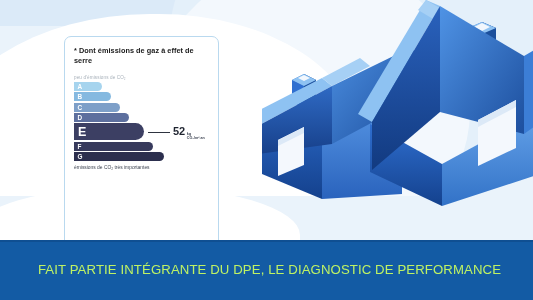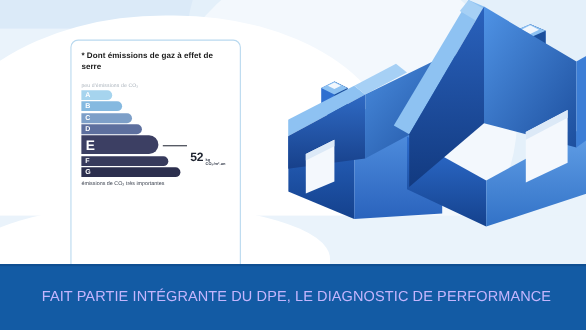--- a/index.html
+++ b/index.html
@@ -115,21 +115,21 @@
     overflow:hidden;
     display:flex; flex-direction:column;
     align-items:center; justify-content:center;
     gap:1px;
   }
   #bottom-banner::before {
     content:""; position:absolute; left:0; top:0; width:100%; height:2px;
     background:#0f4f92;
   }
   .banner-line {
-    color:#c4b5fd; font-size:13.2px; letter-spacing:.1px;
+    color:#bef264; font-size:13.2px; letter-spacing:.1px;
     white-space:nowrap; line-height:1.45;
   }
   #banner-line-1 { margin-left:6px; }
 </style>
 </head>
 <body>
 
 <div id="bg-top-band"></div>
 <div id="bg-soft-arc"></div>
 <div id="bg-white-blob2"></div>
@@ -235,21 +235,21 @@
       <div class="rating-bar" style="width:46px;background:#7d9fc8;">C</div>
     </div>
 
     <div class="rating-row">
       <div class="rating-bar" style="width:55px;background:#5d6f9e;">D</div>
     </div>
 
     <div class="rating-row current">
       <div class="rating-bar" style="width:70px;background:#3c3f63;">E</div>
       <div class="leader" style="left:74px;width:22px;"></div>
-      <div class="value-block" style="left:99px;top:14px;">
+      <div class="value-block" style="left:99px;top:2px;">
         <span id="current-value">52</span>
         <span id="current-unit">kg CO₂/m².an</span>
       </div>
     </div>
 
     <div class="rating-row">
       <div class="rating-bar" style="width:79px;background:#373a5c;">F</div>
     </div>
 
     <div class="rating-row">

